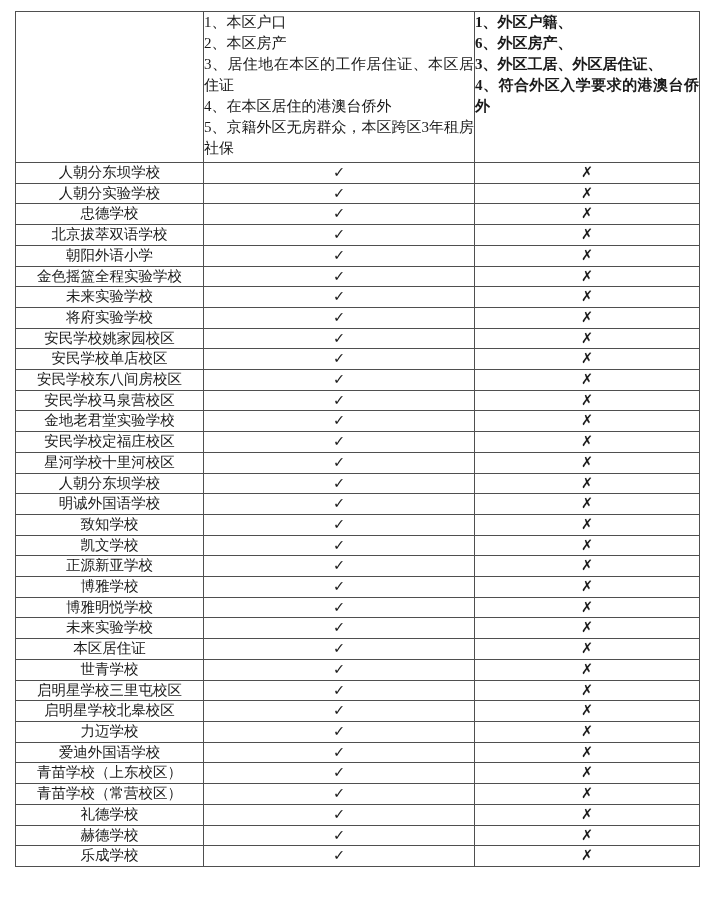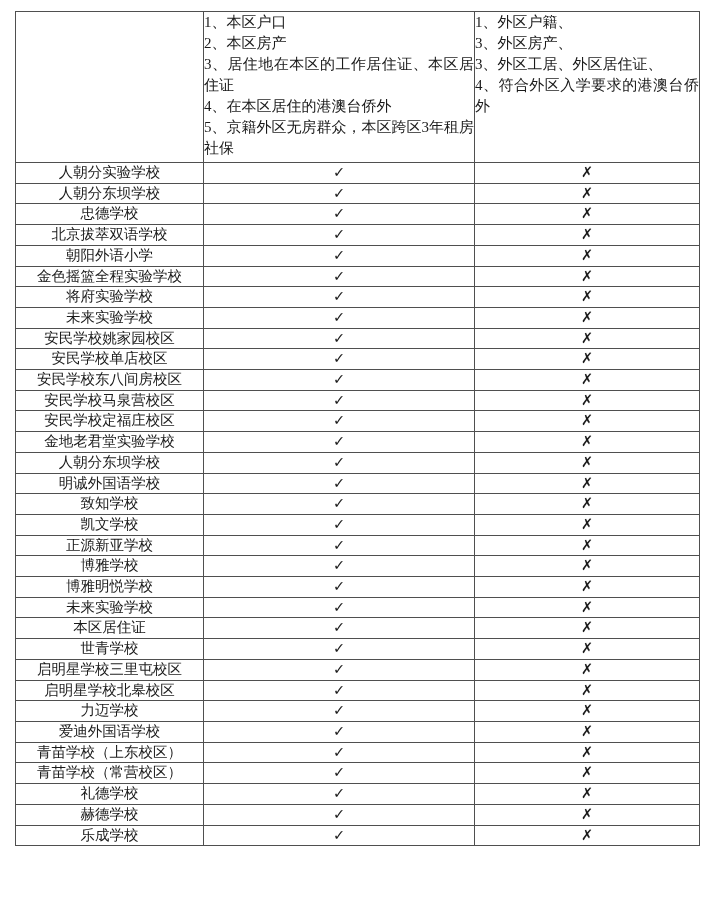--- a/index.html
+++ b/index.html
@@ -38,20 +38,21 @@
     margin-left: 37px;
   }
   td.hdr-criteria {
     padding: 1px 5px 1px 6px;
     font-size: 15px;
     line-height: 21px;
     text-align: left;
   }
   td.hdr-criteria-outer {
     vertical-align: middle;
+    font-weight: bold;
   }
   .hline {
     text-align: justify;
   }
   
   tr.schoolrow td {
     height: 19.7px;
     text-align: center;
     vertical-align: middle;
     font-size: 14.5px;
@@ -85,93 +86,98 @@
         <td></td>
         <td class="hdr-criteria">
           <div class="hline">1、本区户口</div>
           <div class="hline">2、本区房产</div>
           <div class="hline">3、居住地在本区的工作居住证、本区居住证</div>
           <div class="hline">4、在本区居住的港澳台侨外</div>
           <div class="hline">5、京籍外区无房群众，本区跨区3年租房社保</div>
         </td>
         <td class="hdr-criteria hdr-criteria-outer">
           <div class="hline">1、外区户籍、</div>
-          <div class="hline">3、外区房产、</div>
+          <div class="hline">6、外区房产、</div>
           <div class="hline">3、外区工居、外区居住证、</div>
           <div class="hline">4、符合外区入学要求的港澳台侨外</div>
         </td>
       </tr>
 
     <tr class="schoolrow">
+      <td>人朝分东坝学校</td>
+      <td class="cell-check">✓</td>
+      <td class="cell-cross">✗</td>
+    </tr>
+        <tr class="schoolrow">
       <td>人朝分实验学校</td>
       <td class="cell-check">✓</td>
       <td class="cell-cross">✗</td>
     </tr>
         <tr class="schoolrow">
-      <td>人朝分东坝学校</td>
-      <td class="cell-check">✓</td>
-      <td class="cell-cross">✗</td>
-    </tr>
-        <tr class="schoolrow">
       <td>忠德学校</td>
       <td class="cell-check">✓</td>
       <td class="cell-cross">✗</td>
     </tr>
         <tr class="schoolrow">
       <td>北京拔萃双语学校</td>
       <td class="cell-check">✓</td>
       <td class="cell-cross">✗</td>
     </tr>
         <tr class="schoolrow">
       <td>朝阳外语小学</td>
       <td class="cell-check">✓</td>
       <td class="cell-cross">✗</td>
     </tr>
         <tr class="schoolrow">
       <td>金色摇篮全程实验学校</td>
       <td class="cell-check">✓</td>
       <td class="cell-cross">✗</td>
     </tr>
         <tr class="schoolrow">
+      <td>未来实验学校</td>
+      <td class="cell-check">✓</td>
+      <td class="cell-cross">✗</td>
+    </tr>
+        <tr class="schoolrow">
       <td>将府实验学校</td>
       <td class="cell-check">✓</td>
       <td class="cell-cross">✗</td>
     </tr>
         <tr class="schoolrow">
-      <td>未来实验学校</td>
-      <td class="cell-check">✓</td>
-      <td class="cell-cross">✗</td>
-    </tr>
-        <tr class="schoolrow">
       <td>安民学校姚家园校区</td>
       <td class="cell-check">✓</td>
       <td class="cell-cross">✗</td>
     </tr>
         <tr class="schoolrow">
       <td>安民学校单店校区</td>
       <td class="cell-check">✓</td>
       <td class="cell-cross">✗</td>
     </tr>
         <tr class="schoolrow">
       <td>安民学校东八间房校区</td>
       <td class="cell-check">✓</td>
       <td class="cell-cross">✗</td>
     </tr>
         <tr class="schoolrow">
       <td>安民学校马泉营校区</td>
       <td class="cell-check">✓</td>
       <td class="cell-cross">✗</td>
     </tr>
         <tr class="schoolrow">
+      <td>金地老君堂实验学校</td>
+      <td class="cell-check">✓</td>
+      <td class="cell-cross">✗</td>
+    </tr>
+        <tr class="schoolrow">
       <td>安民学校定福庄校区</td>
       <td class="cell-check">✓</td>
       <td class="cell-cross">✗</td>
     </tr>
         <tr class="schoolrow">
-      <td>金地老君堂实验学校</td>
+      <td>星河学校十里河校区</td>
       <td class="cell-check">✓</td>
       <td class="cell-cross">✗</td>
     </tr>
         <tr class="schoolrow">
       <td>人朝分东坝学校</td>
       <td class="cell-check">✓</td>
       <td class="cell-cross">✗</td>
     </tr>
         <tr class="schoolrow">
       <td>明诚外国语学校</td>

